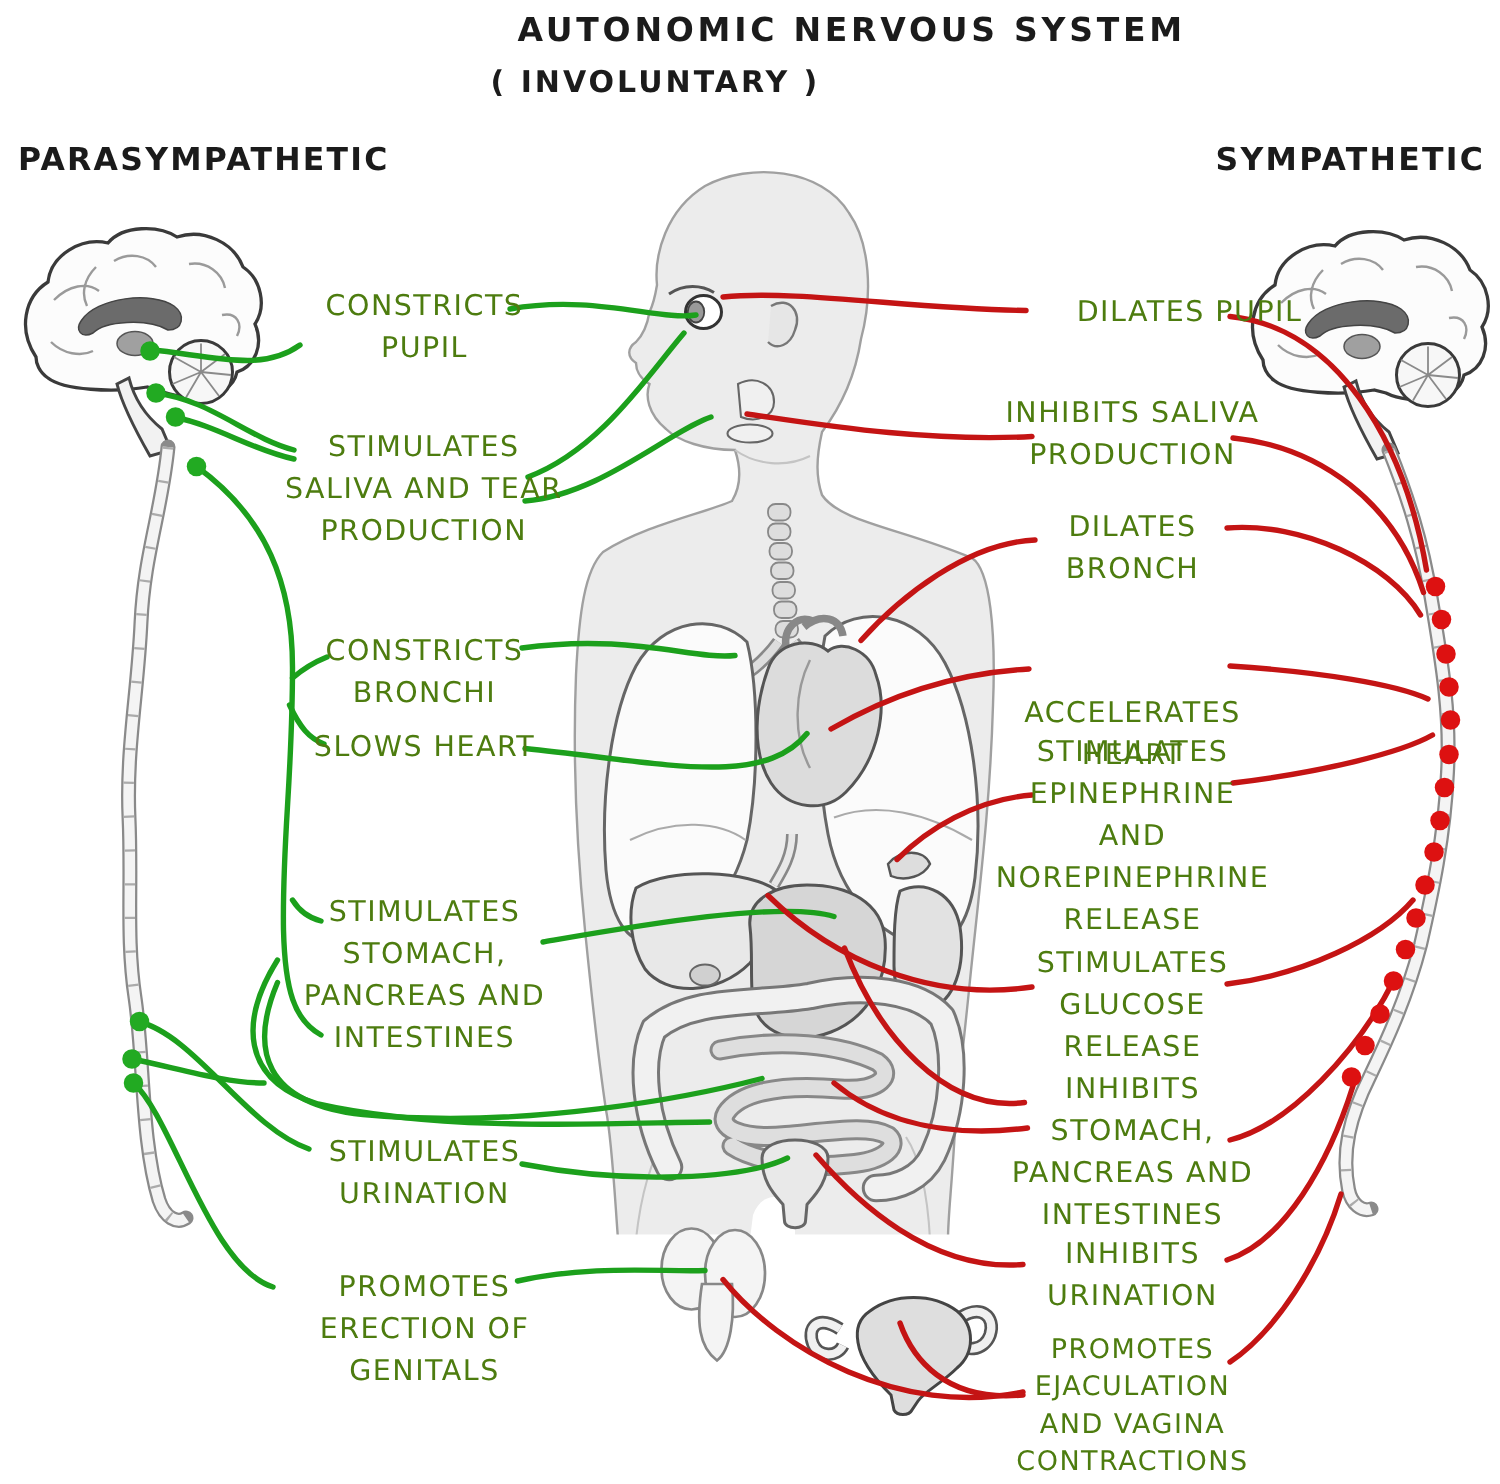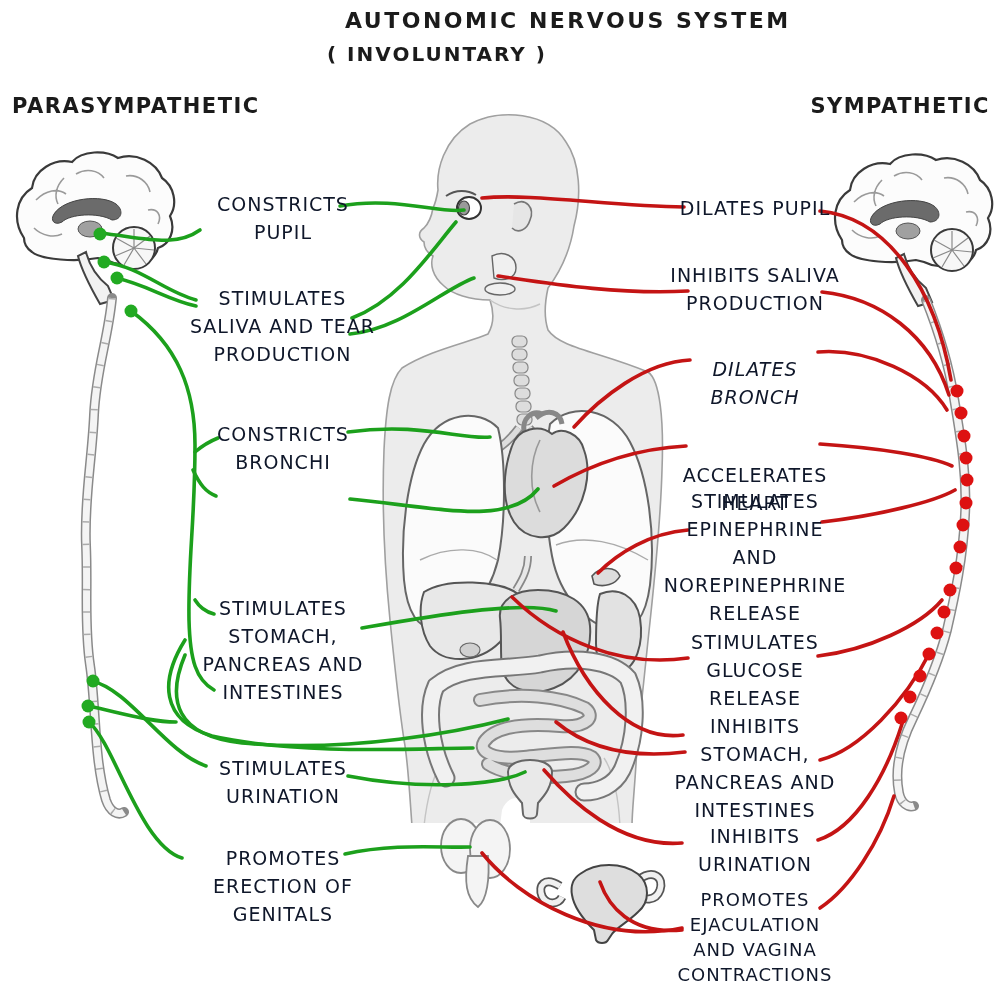--- a/index.html
+++ b/index.html
@@ -1,39 +1,39 @@
 <!DOCTYPE html>
 <html><head>
 <meta charset="utf-8">
 <style>
   html,body{margin:0;padding:0;background:#fff;}
   #stage{position:relative;width:1000px;height:989px;background:#fff;overflow:hidden;
          font-family:"DejaVu Sans",sans-serif;color:#1b1b1b;}
   #art{position:absolute;left:0;top:0;z-index:1;}
   .txt{position:absolute;z-index:2;white-space:pre-line;text-align:center;
-       font-size:19px;line-height:28px;letter-spacing:1px;color:#0f172a;}
+       font-size:19px;line-height:28px;letter-spacing:1px;color:#4d7c0f;}
   .title{position:absolute;left:345px;top:8px;font-size:22px;letter-spacing:2.5px;
          font-weight:bold;z-index:2;}
   .subtitle{position:absolute;left:327px;top:42px;font-size:20px;letter-spacing:2px;
             font-weight:bold;z-index:2;}
   .colhead{position:absolute;top:94px;font-size:21px;letter-spacing:1.5px;font-weight:bold;z-index:2;}
   .colhead.left{left:12px;}
   .colhead.right{right:10px;}
   
   .pl0{left:193px;top:190px;width:180px;}
   .pl1{left:175px;top:284px;width:215px;}
   .pl2{left:193px;top:420px;width:180px;}
   .pl3{left:185px;top:484px;width:196px;}
   .pl4{left:186px;top:594px;width:194px;}
   .pl5{left:193px;top:754px;width:180px;}
   .pl6{left:186px;top:844px;width:194px;}
   
-  .sl0{left:662px;top:194px;width:186px;}
+  .sl0{left:700px;top:194px;width:186px;}
   .sl1{left:660px;top:261px;width:190px;}
-  .sl2{left:665px;top:355px;width:180px;font-style:italic;}
+  .sl2{left:665px;top:337px;width:180px;}
   .sl3{left:662px;top:421px;width:186px;margin-top:40px;}
   .sl4{left:655px;top:487px;width:200px;}
   .sl5{left:665px;top:628px;width:180px;}
   .sl6{left:660px;top:712px;width:190px;}
   .sl7{left:665px;top:822px;width:180px;}
   .sl8{left:655px;top:887px;width:200px;line-height:25px;font-size:18px;}
 </style>
 </head>
 <body>
 
@@ -44,20 +44,21 @@
   <div class="colhead left">PARASYMPATHETIC</div>
   <div class="colhead right">SYMPATHETIC</div>
 
   <div class="txt pl0">CONSTRICTS
 PUPIL</div>
   <div class="txt pl1">STIMULATES
 SALIVA AND TEAR
 PRODUCTION</div>
   <div class="txt pl2">CONSTRICTS
 BRONCHI</div>
+  <div class="txt pl3">SLOWS HEART</div>
   <div class="txt pl4">STIMULATES
 STOMACH,
 PANCREAS AND
 INTESTINES</div>
   <div class="txt pl5">STIMULATES
 URINATION</div>
   <div class="txt pl6">PROMOTES
 ERECTION OF
 GENITALS</div>
 

